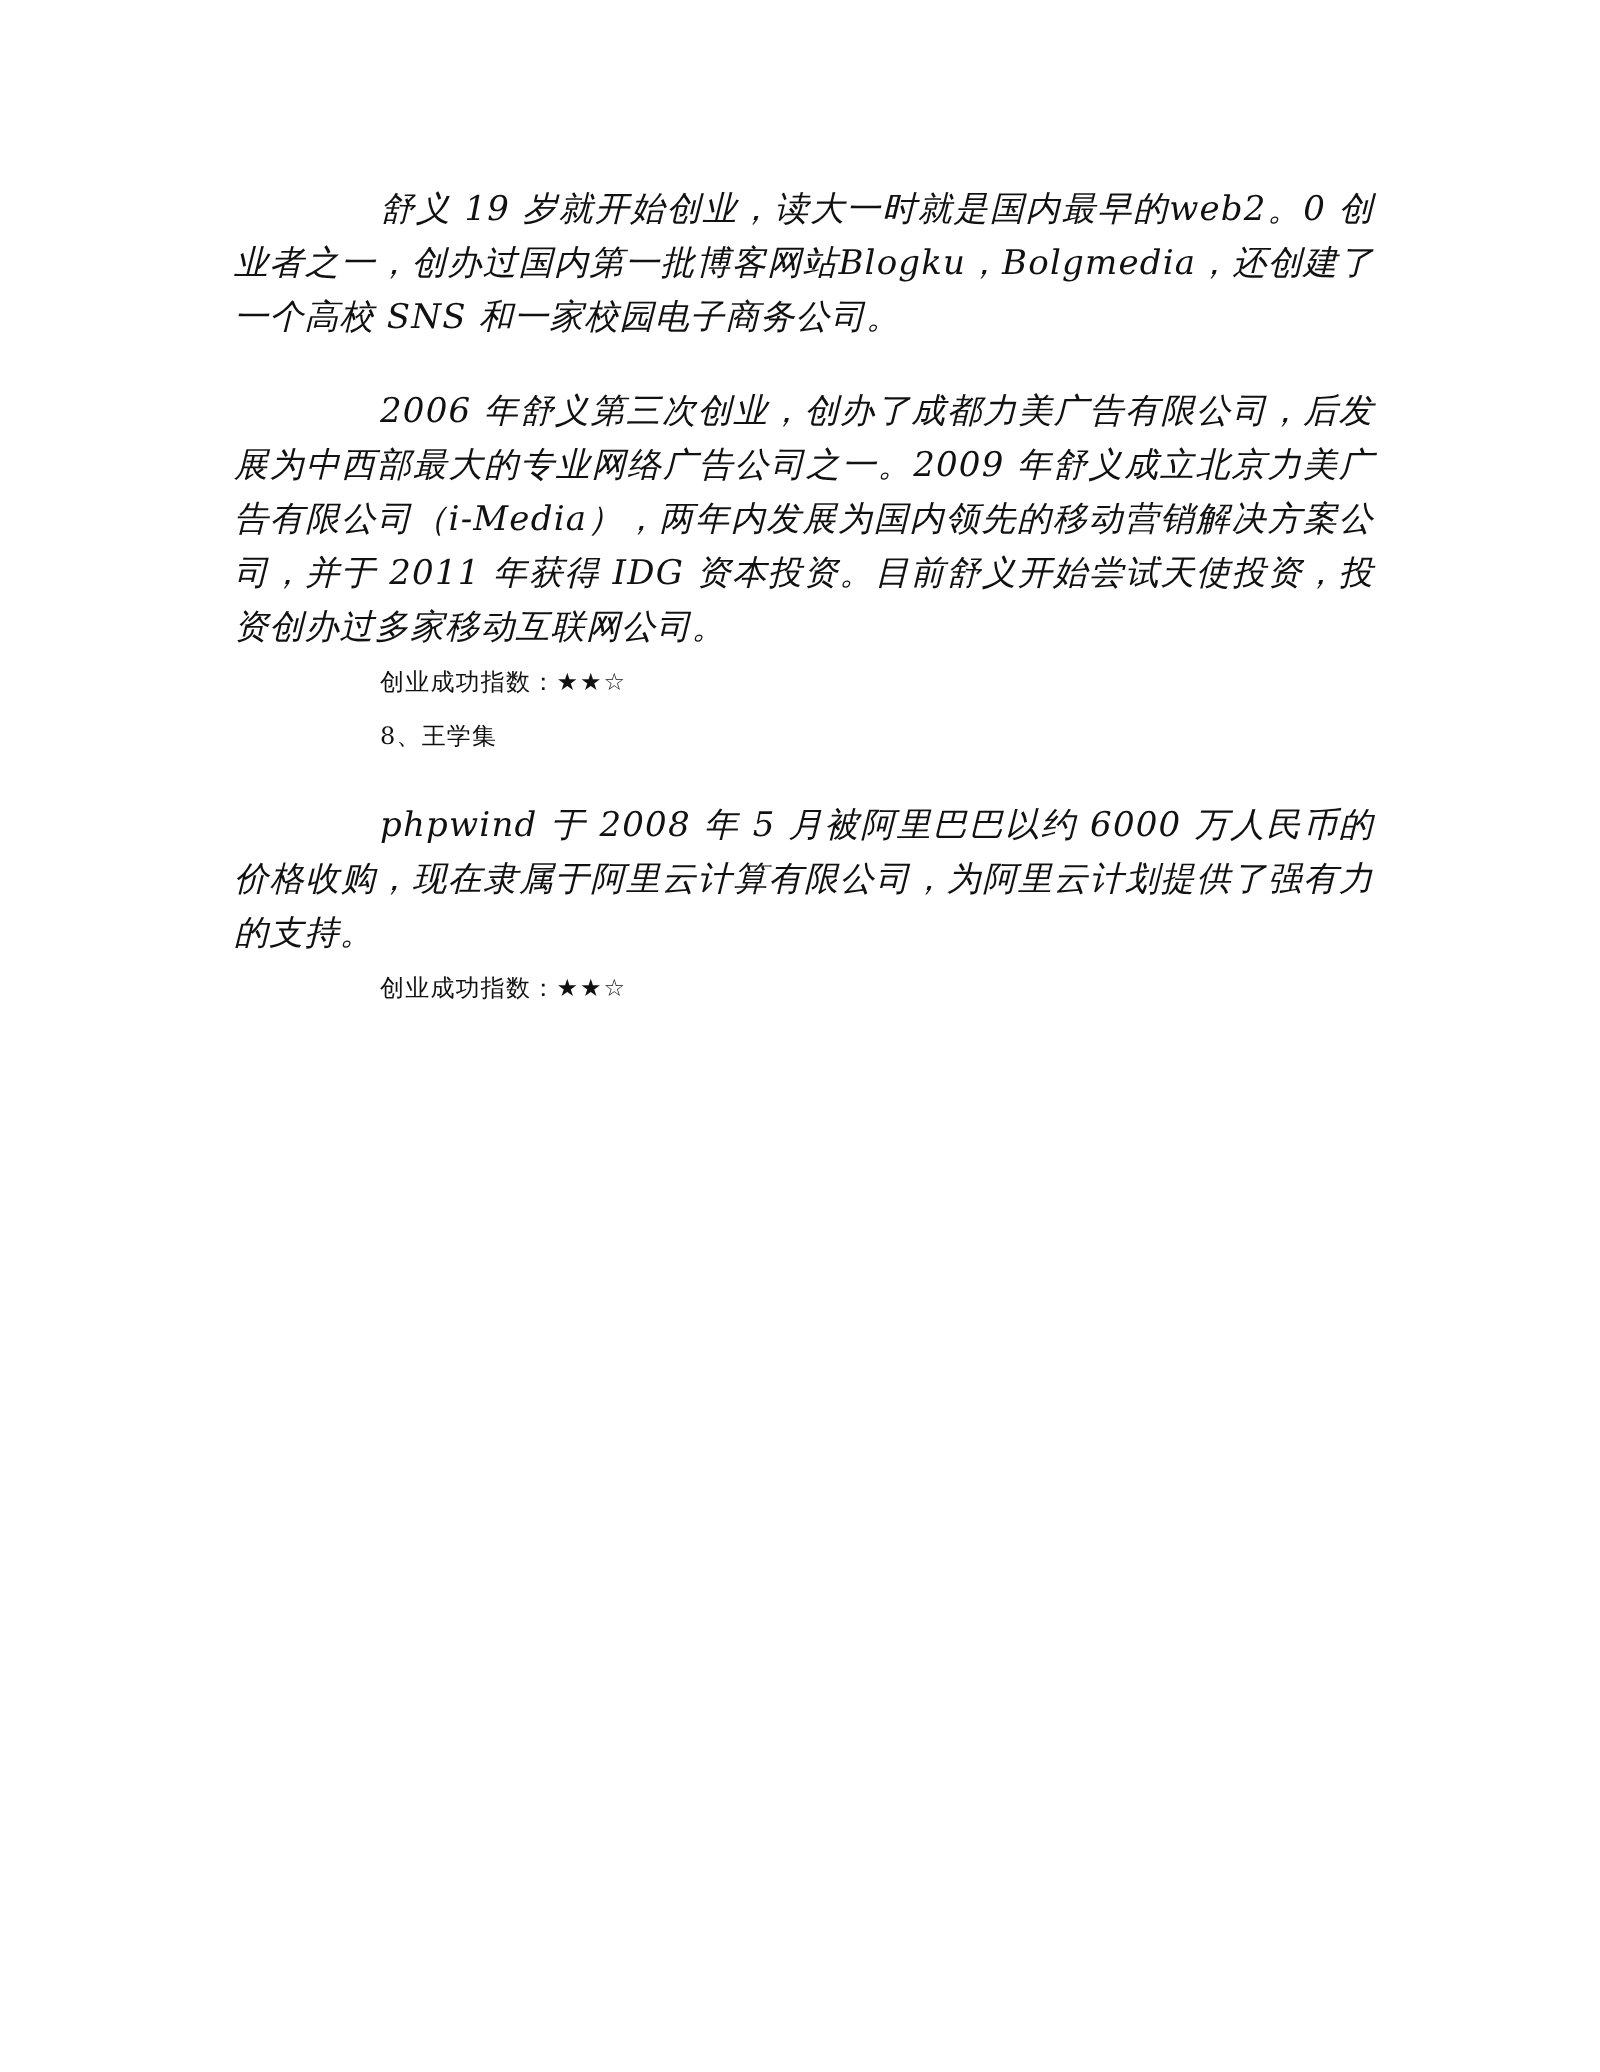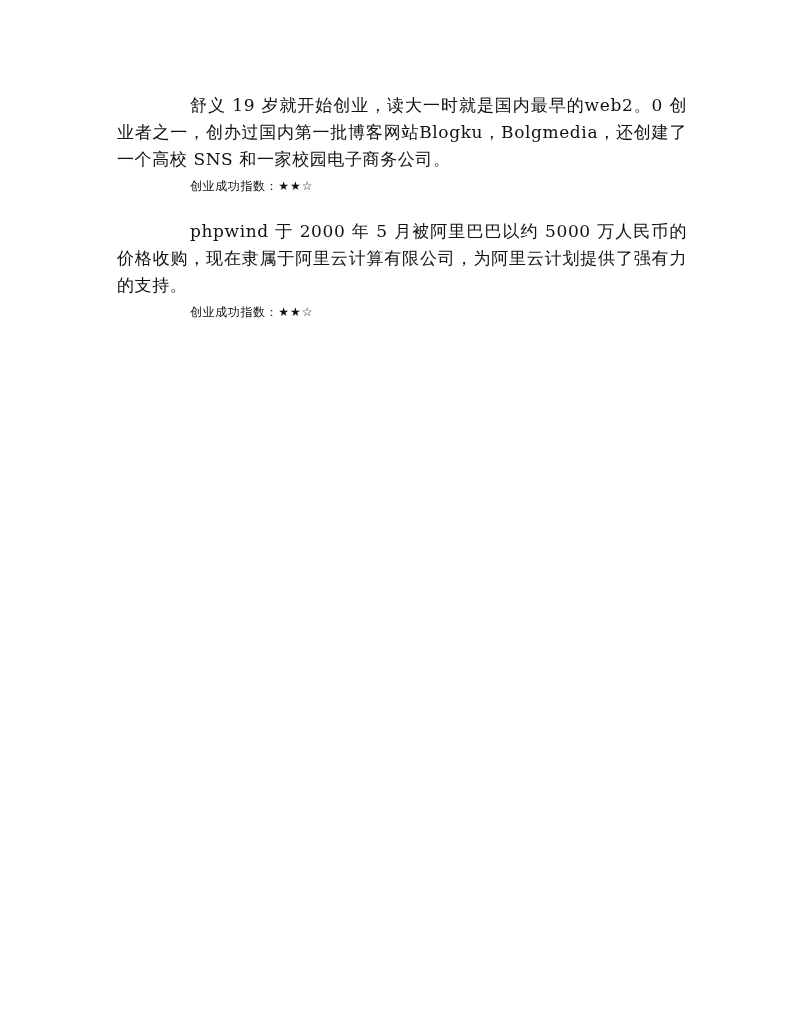--- a/index.html
+++ b/index.html
@@ -22,20 +22,21 @@
     width: 570px;
   }
   .para {
     margin: 0;
     font-size: 17px;
     line-height: 27px;
     letter-spacing: 0.6px;
     text-align: justify;
     text-indent: 73px;
     word-break: break-all;
+    font-style: italic;
   }
   .gap-lg { margin-top: 20px; }
   .gap-md { margin-top: 18px; }
   .rating, .heading {
     margin: 0;
     font-size: 12px;
     line-height: 27px;
     letter-spacing: 0.6px;
     padding-left: 73px;
   }
@@ -43,26 +44,28 @@
     letter-spacing: 1px;
   }
 </style>
 </head>
 <body>
 
 <div class="page">
 
   <p class="para">舒义 19 岁就开始创业，读大一时就是国内最早的web2。0 创业者之一，创办过国内第一批博客网站Blogku，Bolgmedia，还创建了一个高校 SNS 和一家校园电子商务公司。</p>
 
+  <p class="para gap-lg">2006 年舒义第三次创业，创办了成都力美广告有限公司，后发展为中西部最大的专业网络广告公司之一。2009 年舒义成立北京力美广告有限公司（i-Media），两年内发展为国内领先的移动营销解决方案公司，并于 2011 年获得 IDG 资本投资。目前舒义开始尝试天使投资，投资创办过多家移动互联网公司。</p>
 
   <p class="rating gap-lg">
     <span>创业成功指数：</span><span class="stars">★★☆</span>
   </p>
 
+  <p class="heading gap-lg">8、王学集</p>
 
 
-  <p class="para gap-md">phpwind 于 2000 年 5 月被阿里巴巴以约 5000 万人民币的价格收购，现在隶属于阿里云计算有限公司，为阿里云计划提供了强有力的支持。</p>
+  <p class="para gap-md">phpwind 于 2008 年 5 月被阿里巴巴以约 6000 万人民币的价格收购，现在隶属于阿里云计算有限公司，为阿里云计划提供了强有力的支持。</p>
 
   <p class="rating gap-lg">
     <span>创业成功指数：</span><span class="stars">★★☆</span>
   </p>
 
 </div>
 
 </body></html>

